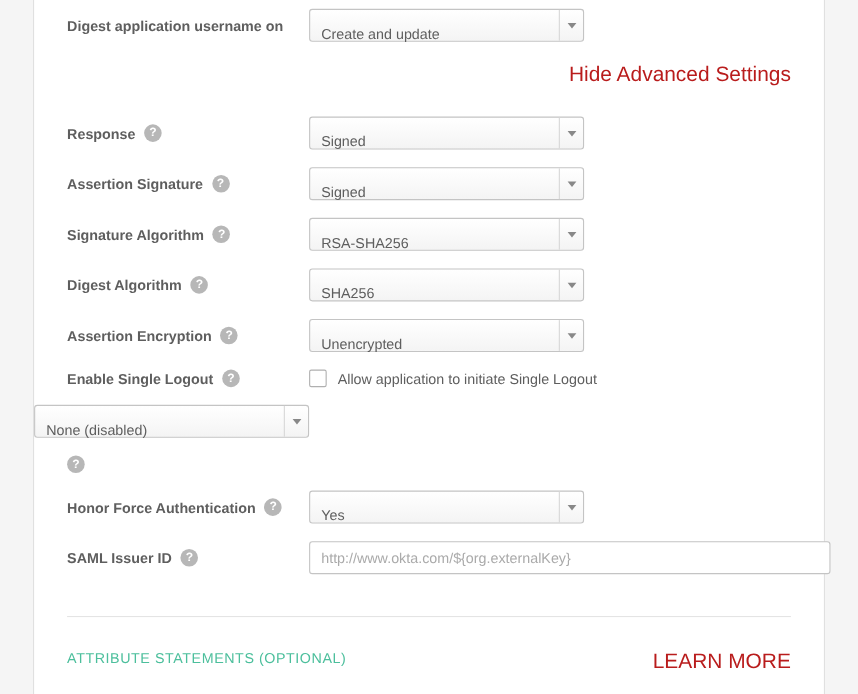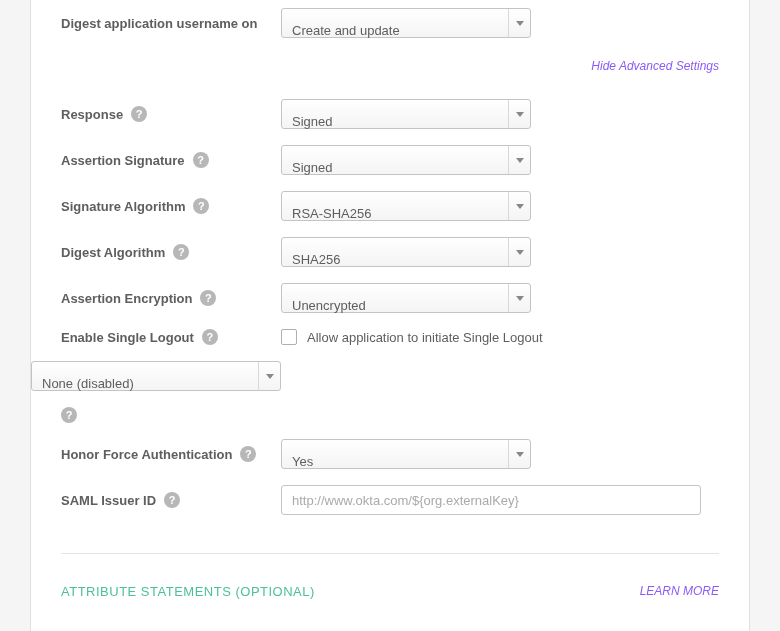--- a/index.html
+++ b/index.html
@@ -92,41 +92,40 @@
     width: 0; height: 0;
     border-left: 4px solid transparent;
     border-right: 4px solid transparent;
     border-top: 5px solid #888;
   }
   .link-right {
     text-align: right;
     padding: 12px 30px 18px 0;
   }
   .link {
-    color: #8b5cf6;
-    font-size: 12px;
+    color: #b91c1c;
+    font-size: 19px;
     cursor: pointer;
     text-decoration: none;
-    font-style: italic;
   }
   .checkbox {
     width: 16px;
     height: 16px;
     border: 1px solid #b0b0b0;
     border-radius: 2px;
     background: #fff;
     cursor: pointer;
     flex-shrink: 0;
   }
   .checkbox-label {
     color: #5e5e5e;
     font-size: 13px;
   }
   .text-input {
-    width: 420px;
+    width: 474px;
     height: 30px;
     border: 1px solid #c4c4c4;
     border-radius: 3px;
     padding: 0 10px;
     font-size: 13px;
     color: #5e5e5e;
     font-family: inherit;
   }
   .text-input::placeholder { color: #aaa; }
   .divider {

